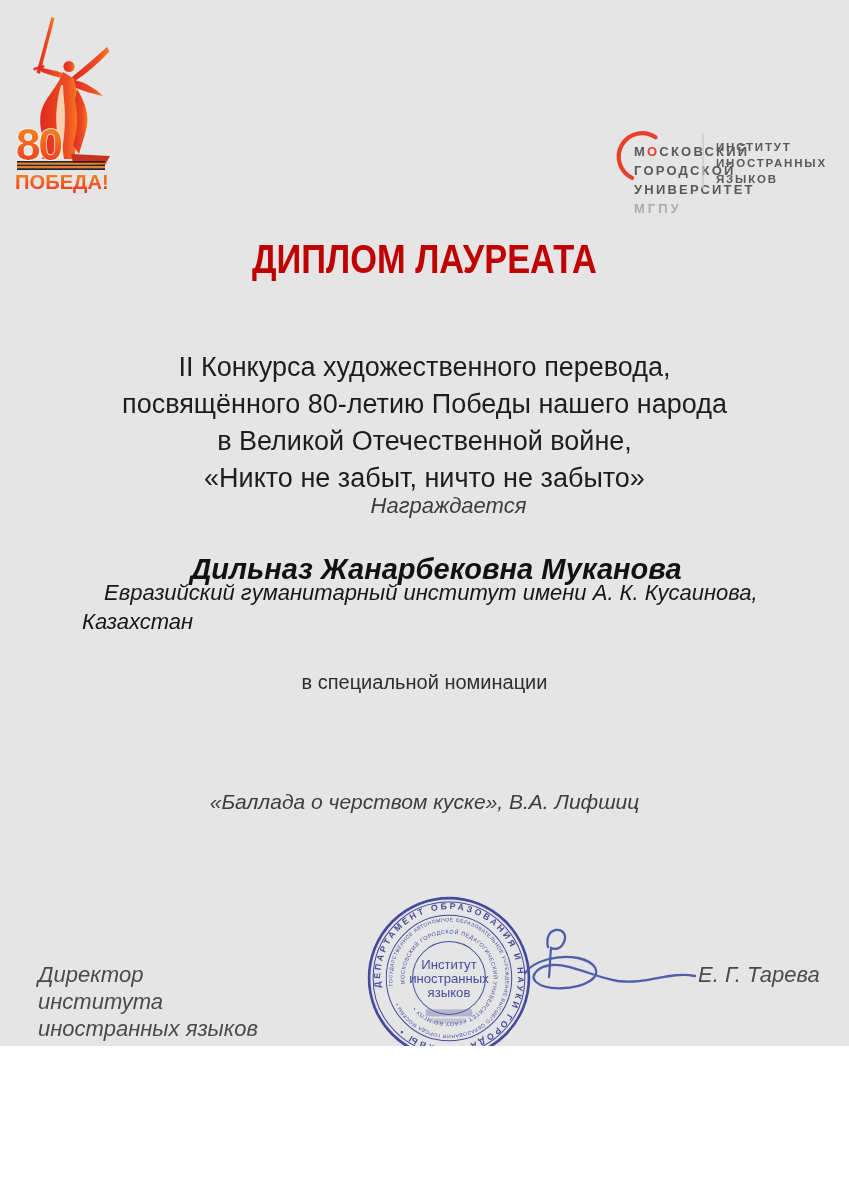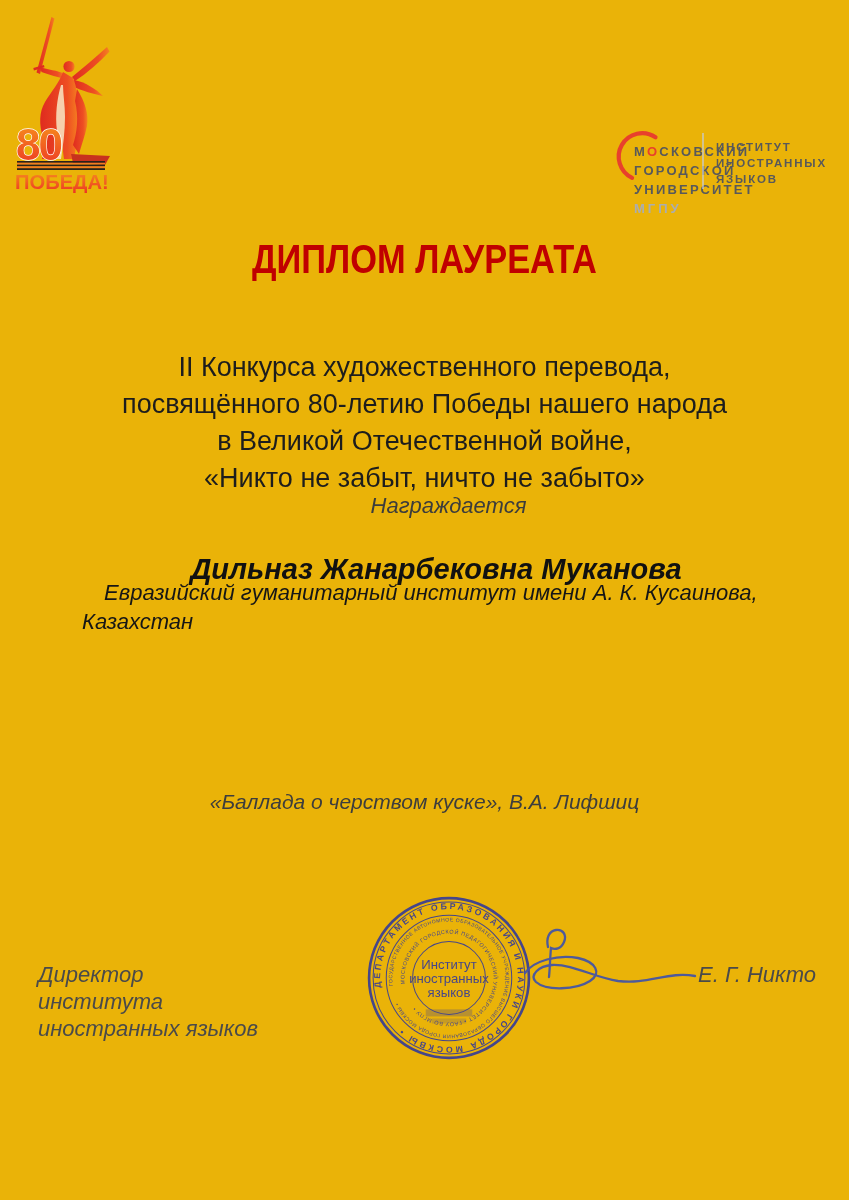--- a/index.html
+++ b/index.html
@@ -1,19 +1,19 @@
 <!DOCTYPE html>
 <html><head>
 <meta charset="utf-8">
 <style>
   html,body{margin:0;padding:0;background:#fff;}
   .page{
     position:relative;
-    width:849px;height:1200px;
-    background:#eab308;
+    width:849px;height:1046px;
+    background:#e5e5e5;
     font-family:"Liberation Sans",sans-serif;
     color:#1d1d1d;
     overflow:hidden;
     margin:0 auto;
   }
   .abs{position:absolute;}
   .centered{left:0;right:0;text-align:center;}
 
   .title{
     top:237px;
@@ -144,20 +144,21 @@
     <div>«Никто не забыт, ничто не забыто»</div>
   </div>
 
   <div class="abs centered award-label">Награждается</div>
   <div class="abs centered award-name">Дильназ Жанарбековна Муканова</div>
   <div class="abs institution">
     <div class="line1">Евразийский гуманитарный институт имени А. К. Кусаинова,</div>
     <div>Казахстан</div>
   </div>
 
+  <div class="abs centered nom-intro">в специальной номинации</div>
   <div class="abs centered work-title">«Баллада о черством куске», В.А. Лифшиц</div>
 
 
   <svg class="abs stamp" viewBox="0 0 170 170" aria-hidden="true">
     <defs>
       <path id="ringO" d="M 17,85 A 68,68 0 1 1 153,85 A 68,68 0 1 1 17,85"></path>
       <path id="ringM" d="M 29,85 A 56,56 0 1 1 141,85 A 56,56 0 1 1 29,85"></path>
       <path id="ringI" d="M 41,85 A 44,44 0 1 1 129,85 A 44,44 0 1 1 41,85"></path>
     </defs>
     <g stroke="#383D96" fill="none">
@@ -193,15 +194,15 @@
       <path d="M 50,44 C 48,35 51,28 58,27 C 65,26 69,32 66,39 C 63,46 57,47 53,45 C 52,55 52,64 51,74"></path>
       <path d="M 27,70 C 35,58 60,51 80,55 C 98,59 104,70 92,78 C 78,87 48,88 38,79 C 31,72 41,63 54,62 C 75,61 95,74 120,78 C 150,82 170,68 197,73"></path>
     </g>
   </svg>
 
   <div class="abs director">
     <div>Директор института</div>
     <div>иностранных языков</div>
   </div>
 
-  <div class="abs signer-name">Е. Г. Никто</div>
+  <div class="abs signer-name">Е. Г. Тарева</div>
 
 </div>
 
 </body></html>

